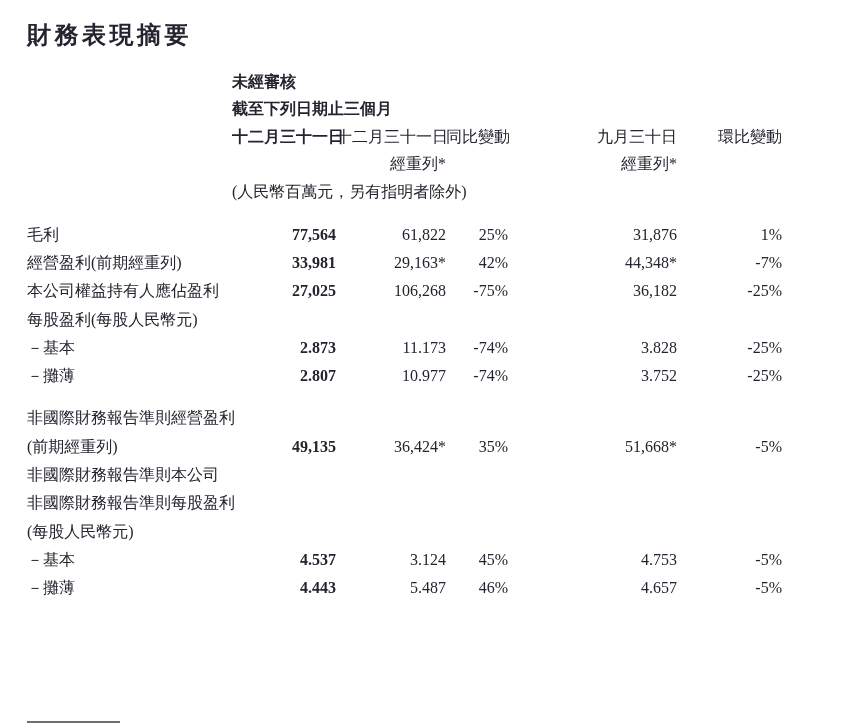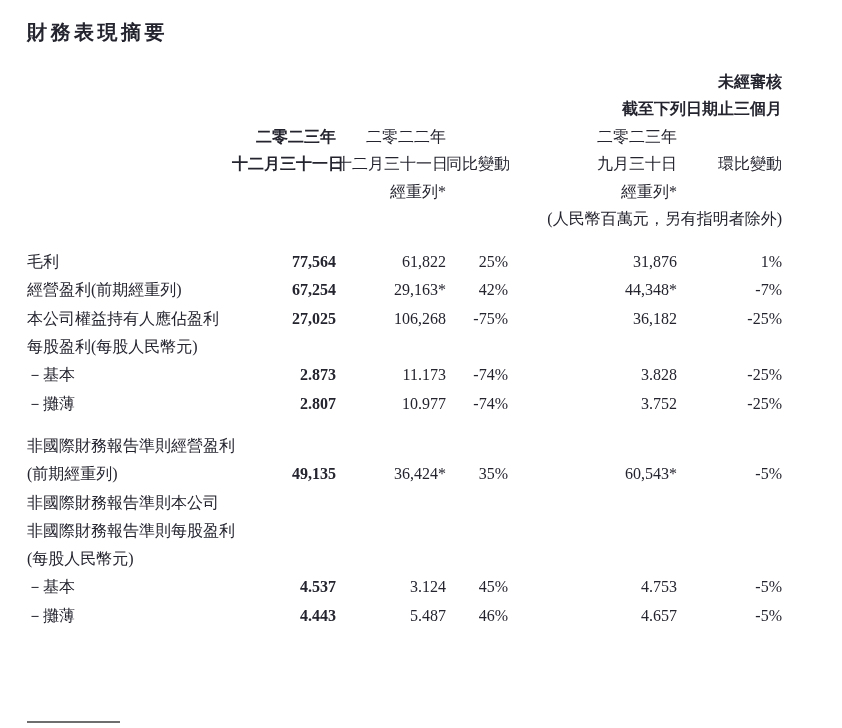--- a/index.html
+++ b/index.html
@@ -3,36 +3,36 @@
 <meta charset="utf-8">
 <style>
   html,body{margin:0;padding:0;}
   body{
     width:842px;height:728px;position:relative;overflow:hidden;
     background:#ffffff;color:#24242f;
     font-family:"Liberation Serif","DejaVu Serif",serif;
   }
   .title{
     position:absolute;left:27px;top:19px;
-    font-size:20px;font-weight:bold;letter-spacing:3.5px;white-space:nowrap;
+    font-size:24px;font-weight:bold;letter-spacing:3.5px;white-space:nowrap;
   }
   table.fin{
     position:absolute;left:27px;top:68px;
     border-collapse:collapse;table-layout:fixed;width:755px;
   }
   table.fin td{
     padding:0;margin:0;white-space:nowrap;vertical-align:middle;
     font-size:16px;line-height:1;
   }
   thead td{height:27.5px;font-size:12px;}
   tbody td{height:28.3px;}
   .c-num{text-align:right;}
   .b{font-weight:bold;}
   .indent{padding-left:13px;}
-  .center{text-align:right;}
+  .center{text-align:left;}
   .h-unaudited{font-size:13.5px;font-weight:bold;padding-right:20px;}
   .h-period{font-size:12.5px;font-weight:bold;padding-right:20px;}
   .h-note{font-size:15px;padding-right:40px;}
   .pr34{padding-right:34px;}
   .pr28{padding-right:28px;}
   .pr30{padding-right:30px;}
   .pr23{padding-right:23px;}
   .pr20{padding-right:20px;}
   .pct{padding-right:6px;}
   tr.spacer-head td{height:15px;}
@@ -60,28 +60,20 @@
     <tr>
       <td></td>
       <td colspan="5" class="center h-unaudited">未經審核</td>
     </tr>
     <tr>
       <td></td>
       <td colspan="5" class="center h-period">截至下列日期止三個月</td>
     </tr>
     <tr>
       <td></td>
-      <td class="c-num b pr34">二零二三年</td>
-      <td class="c-num pr28">二零二二年</td>
-      <td></td>
-      <td class="c-num pr30">二零二三年</td>
-      <td></td>
-    </tr>
-    <tr>
-      <td></td>
       <td class="c-num b pr34">十二月三十一日</td>
       <td class="c-num pr28">十二月三十一日</td>
       <td class="c-num">同比變動</td>
       <td class="c-num pr30">九月三十日</td>
       <td class="c-num">環比變動</td>
     </tr>
     <tr>
       <td></td>
       <td></td>
       <td class="c-num pr23">經重列*</td>
@@ -101,21 +93,21 @@
       <tr>
         <td>毛利</td>
         <td class="c-num b">77,564</td>
         <td class="c-num">61,822</td>
         <td class="c-num pct">25%</td>
         <td class="c-num">31,876</td>
         <td class="c-num">1%</td>
       </tr>
       <tr>
         <td>經營盈利(前期經重列)</td>
-        <td class="c-num b">67,254</td>
+        <td class="c-num b">33,981</td>
         <td class="c-num">29,163*</td>
         <td class="c-num pct">42%</td>
         <td class="c-num">44,348*</td>
         <td class="c-num">-7%</td>
       </tr>
       <tr>
         <td>本公司權益持有人應佔盈利</td>
         <td class="c-num b">27,025</td>
         <td class="c-num">106,268</td>
         <td class="c-num pct">-75%</td>
@@ -155,21 +147,21 @@
         <td class="c-num"></td>
         <td class="c-num pct"></td>
         <td class="c-num"></td>
         <td class="c-num"></td>
       </tr>
       <tr>
         <td class="indent">(前期經重列)</td>
         <td class="c-num b">49,135</td>
         <td class="c-num">36,424*</td>
         <td class="c-num pct">35%</td>
-        <td class="c-num">60,543*</td>
+        <td class="c-num">51,668*</td>
         <td class="c-num">-5%</td>
       </tr>
       <tr>
         <td>非國際財務報告準則本公司</td>
         <td class="c-num b"></td>
         <td class="c-num"></td>
         <td class="c-num pct"></td>
         <td class="c-num"></td>
         <td class="c-num"></td>
       </tr>

